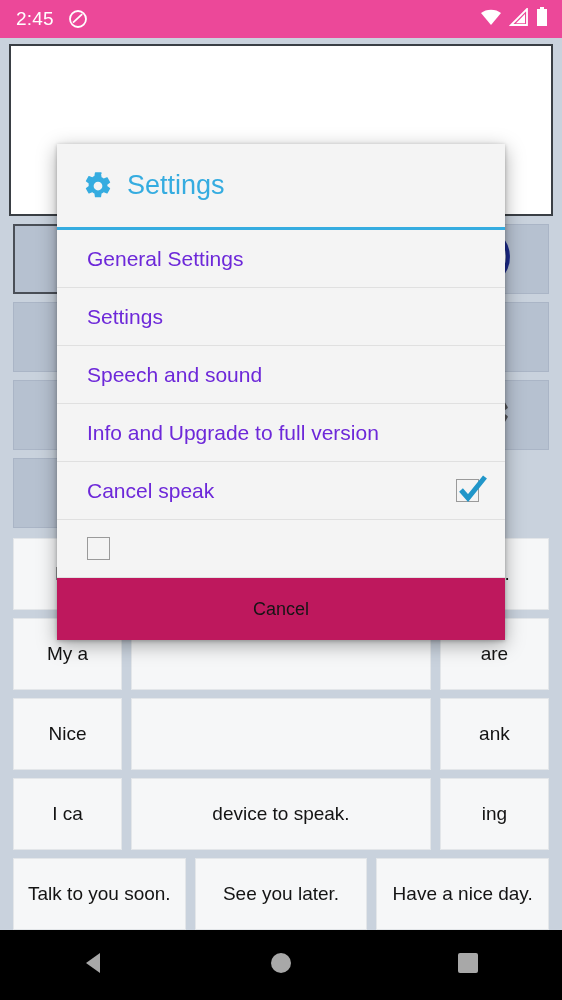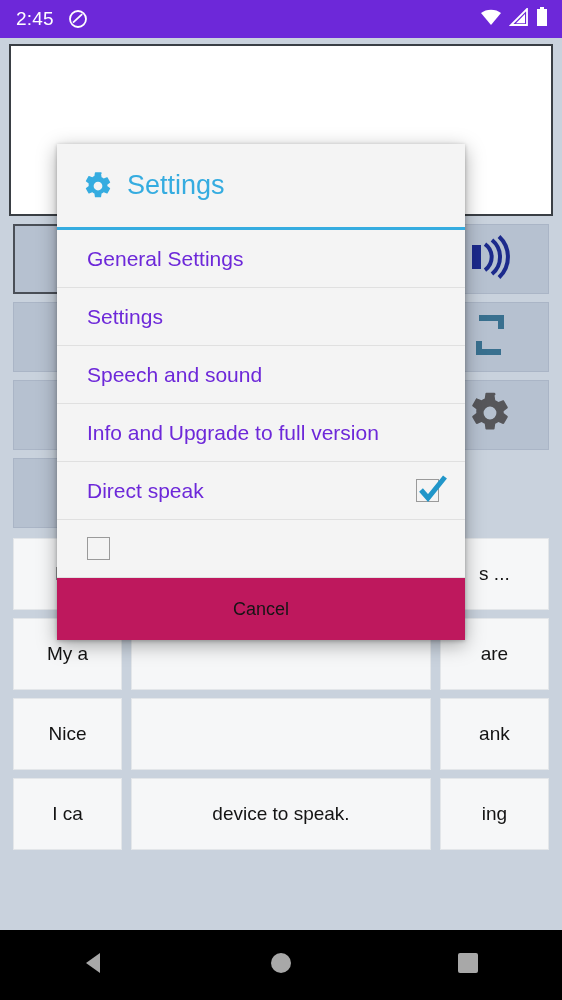--- a/index.html
+++ b/index.html
@@ -7,21 +7,21 @@
   body {
     font-family:"Liberation Sans", sans-serif;
     background:#ffffff;
     overflow:hidden;
     position:relative;
   }
 
   
   .statusbar{
     position:absolute; left:0; top:0; width:562px; height:38px;
-    background:#6d28d9; color:#fff; display:flex; align-items:center;
+    background:#ec4899; color:#fff; display:flex; align-items:center;
     padding:0 14px 0 16px; z-index:40;
   }
   .sb-time{ font-size:19px; letter-spacing:.2px; }
   .sb-dnd{ margin-left:14px; width:20px; height:20px; }
   .sb-right{ margin-left:auto; display:flex; align-items:center; gap:7px; }
 
   
   .app{
     position:absolute; left:0; top:38px; width:562px; height:892px;
     background:#c9d2dd;
@@ -66,21 +66,21 @@
     flex:1; background:#f6f7f8; border:1px solid #e3e6e9;
     display:flex; align-items:center; justify-content:center;
     text-align:center; font-size:19px; color:#141414; line-height:1.18;
     padding:2px 6px; overflow:hidden;
   }
   .phrase.wide{ flex:3; }
 
   
   .scrim{ position:absolute; left:0; top:38px; width:562px; height:892px; background:transparent; z-index:20; }
   .dialog{
-    position:absolute; left:57px; top:144px; width:408px;
+    position:absolute; left:57px; top:144px; width:448px;
     background:#f4f4f4; z-index:30;
     box-shadow:0 5px 18px rgba(0,0,0,.34), 0 1px 4px rgba(0,0,0,.24);
   }
   .dlg-head{
     height:86px; display:flex; align-items:center; padding:0 0 0 26px;
     border-bottom:3px solid #35ace0; background:#f4f4f4;
   }
   .dlg-gear{ width:30px; height:30px; margin-right:14px; }
   .dlg-title{ font-size:27px; color:#35ace0; }
 
@@ -200,20 +200,25 @@
     <div class="prow r2">
       <div class="phrase">Nice</div>
       <div class="phrase wide"></div>
       <div class="phrase">ank</div>
     </div>
     <div class="prow r3">
       <div class="phrase">I ca</div>
       <div class="phrase wide">device to speak.</div>
       <div class="phrase">ing</div>
     </div>
+    <div class="prow r4">
+      <div class="phrase">Talk to you soon.</div>
+      <div class="phrase">See you later.</div>
+      <div class="phrase">Have a nice day.</div>
+    </div>
   </div>
 </div>
 
 <div class="scrim"></div>
 
 <div class="dialog">
 
   <div class="dlg-head">
     <span class="dlg-gear">
       <svg width="30" height="30" viewBox="0 0 24 24">
@@ -230,21 +235,21 @@
     <span class="lbl">Settings</span>
   </div>
   <div class="dlg-item">
     <span class="lbl">Speech and sound</span>
   </div>
   <div class="dlg-item">
     <span class="lbl">Info and Upgrade to full version</span>
   </div>
 
   <div class="dlg-item">
-    <span class="lbl">Direct speak</span>
+    <span class="lbl">Cancel speak</span>
     <span class="cbox on">
       <svg width="30" height="30" viewBox="0 0 30 30">
           <path d="M4 15 L11 23 L28 2" fill="none" stroke="#2196c9" stroke-width="5" stroke-linecap="butt"></path>
         </svg>
     </span>
   </div>
   <div class="dlg-item">
     <span class="cbox"></span>
   </div>
 

